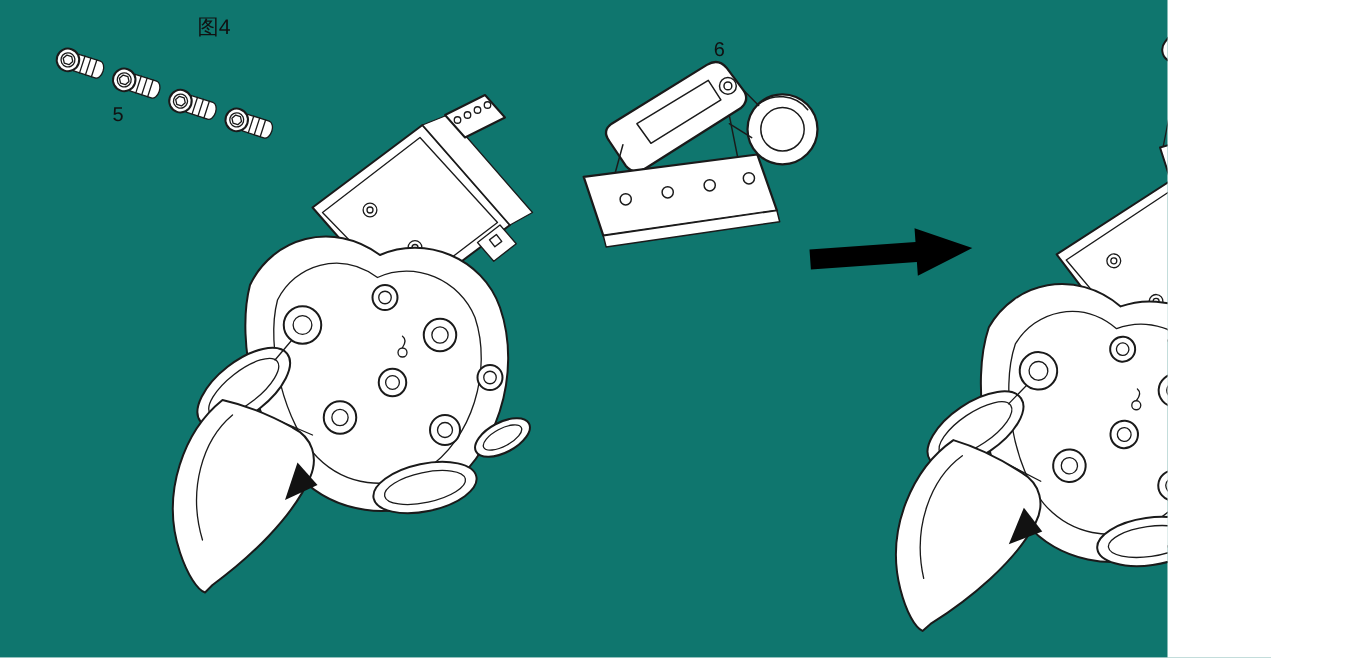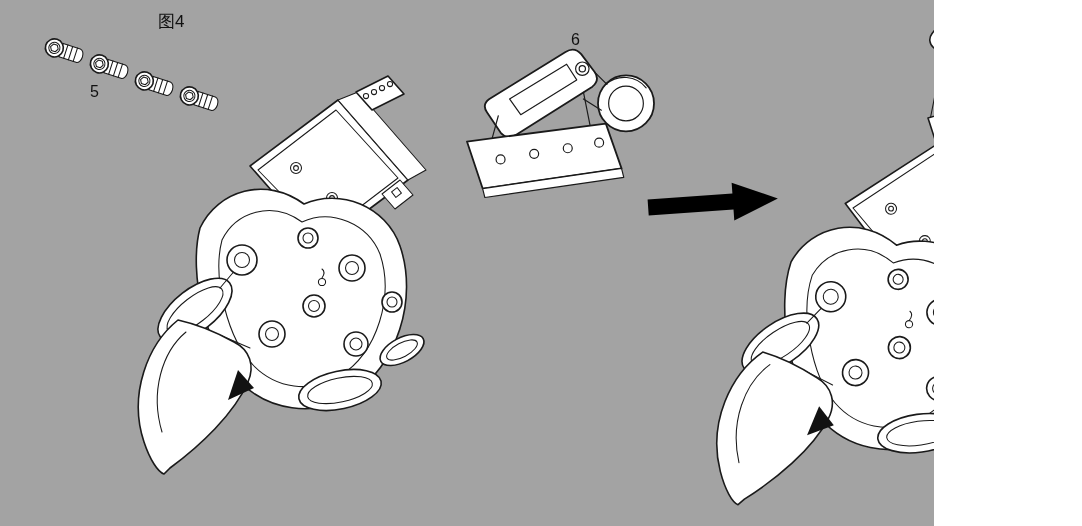--- a/index.html
+++ b/index.html
@@ -1,16 +1,16 @@
 <!DOCTYPE html>
 <html><head>
 <meta charset="utf-8">
 <style>
   html,body{margin:0;padding:0;background:#ffffff;}
-  .page{position:relative;width:934px;height:526px;background:#a3a3a3;overflow:hidden;
+  .page{position:relative;width:934px;height:526px;background:#0f766e;overflow:hidden;
         font-family:"Liberation Sans",sans-serif;}
   svg text{font-family:"Liberation Sans","DejaVu Sans",sans-serif;fill:#111;}
   .ln{stroke:#1a1a1a;fill:none;stroke-width:1.6;stroke-linejoin:round;stroke-linecap:round;}
   .fw{stroke:#1a1a1a;fill:#ffffff;stroke-width:1.6;stroke-linejoin:round;stroke-linecap:round;}
   .thin{stroke:#1a1a1a;fill:none;stroke-width:1.05;stroke-linejoin:round;stroke-linecap:round;}
   .fwt{stroke:#1a1a1a;fill:#ffffff;stroke-width:1.05;stroke-linejoin:round;}
   .dark{fill:#121212;stroke:none;}
   .lbl{font-size:16px;}
   .ttl{font-size:17px;}
 </style>

